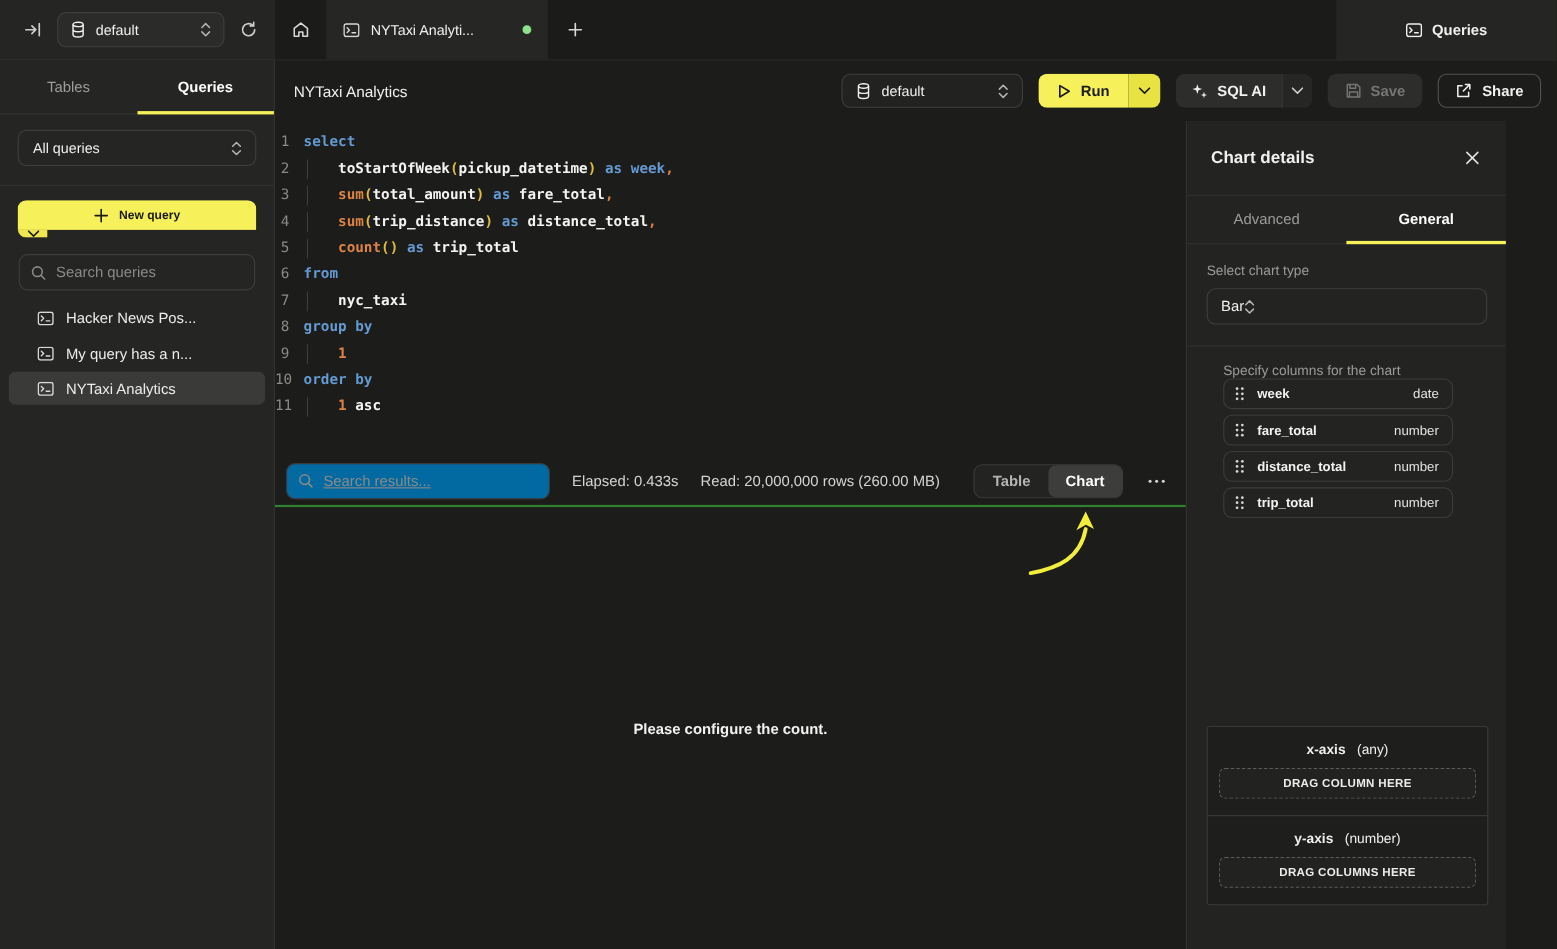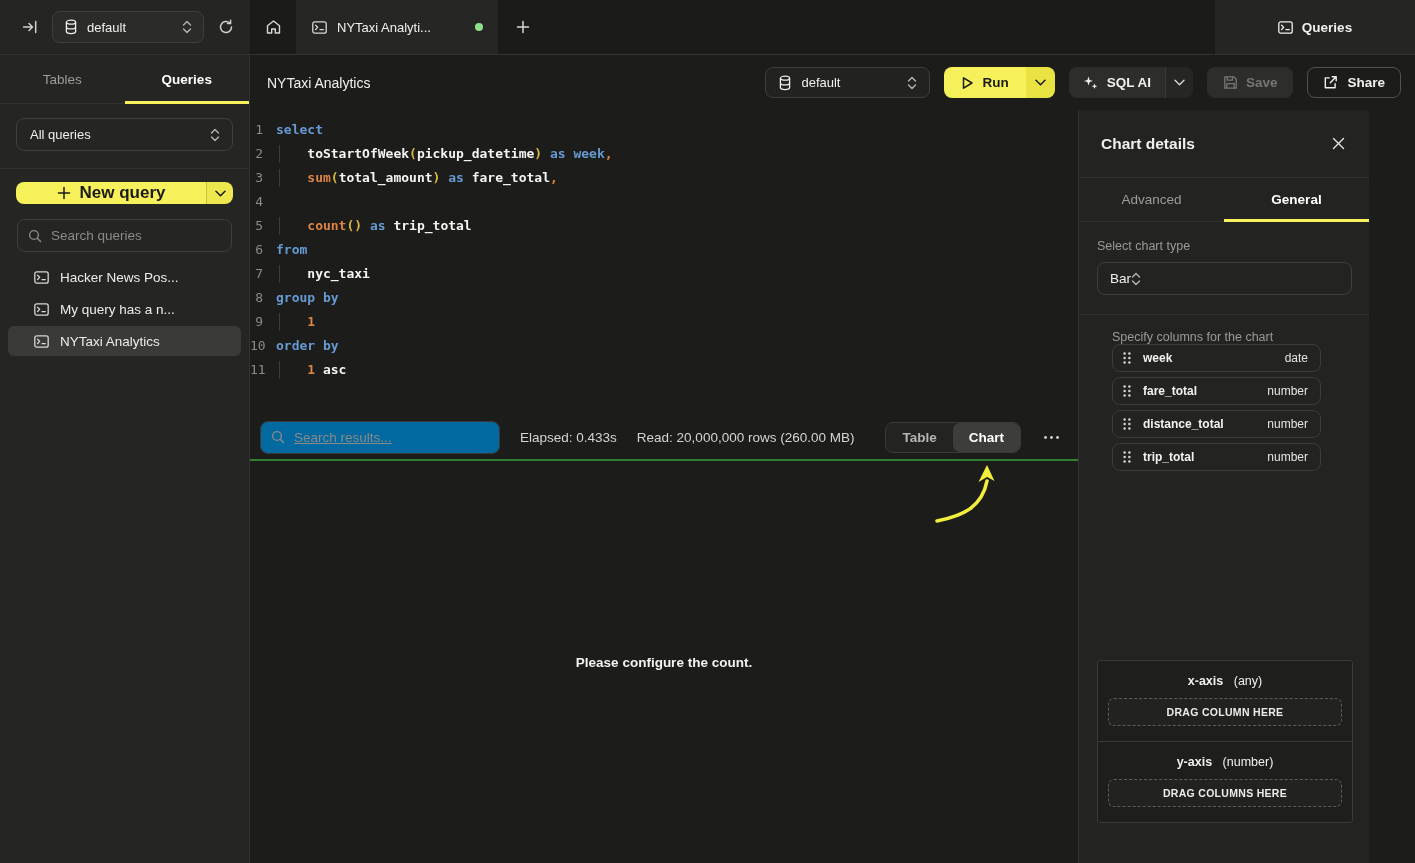--- a/index.html
+++ b/index.html
@@ -30,21 +30,21 @@
   
   .sidebar { width:250px; flex:none; background:#252523; border-right:1px solid #323230; }
   .side-tabs { height:49px; display:flex; border-bottom:1px solid #323230; }
   .side-tab { flex:1; display:flex; align-items:center; justify-content:center; font-size:13.5px; color:#9c9c9a; position:relative; cursor:pointer; }
   .side-tab.active { color:#ffffff; font-weight:600; }
   .side-tab.active::after { content:""; position:absolute; left:0; right:0; bottom:-1px; height:3px; background:#f6f05a; }
   .all-queries { margin:14px 16px 17px; height:33px; border:1px solid #403f3d; border-radius:8px;
     display:flex; align-items:center; padding:0 12px 0 13px; font-size:13px; cursor:pointer; }
   .all-queries .updown { margin-left:auto; color:#b4b4b2; }
   .side-divider { height:1px; background:#323230; }
-  .new-query { margin:13px 16px 0; height:22px; border-radius:8px; overflow:hidden; display:flex; color:#1b1b19; font-size:17px; font-weight:600; cursor:pointer; }
+  .new-query { margin:13px 16px 0; height:34px; border-radius:8px; overflow:hidden; display:flex; color:#1b1b19; font-size:11px; font-weight:600; cursor:pointer;flex-direction:column; }
   .nq-main { flex:1; background:#f6f05a; display:flex; align-items:center; justify-content:center; gap:9px; }
   .nq-caret { width:27px; background:#eee84e; border-left:1px solid rgba(0,0,0,.16); display:flex; align-items:center; justify-content:center; }
   .search-box { height:33px; border:1px solid #3e3e3c; border-radius:8px; display:flex; align-items:center; gap:9px; padding:0 10px; color:#8a8a88; }
   .search-box input { border:none; outline:none; background:transparent; color:#e8e8e6; font-size:13.5px; width:100%; font-family:"Liberation Sans",sans-serif; }
   .search-box input::placeholder { color:#8a8a88; }
   .search-queries { margin:15px 17px 10px; }
   .query-list { padding:0 8px; }
   .query-item { height:30px; display:flex; align-items:center; gap:11px; padding:0 12px 0 26px; border-radius:6px;
     font-size:13.5px; color:#ececea; margin-bottom:2px; cursor:pointer; }
   .query-item .ic { color:#d8d8d6; flex:none; }
@@ -344,20 +344,21 @@
               <div class="code-line">
                 <span class="line-num">2</span>
                 <span class="line-content"><span class="indent-guide"></span><span>    </span><span class="tk-w">toStartOfWeek</span><span class="tk-y">(</span><span class="tk-w">pickup_datetime</span><span class="tk-y">)</span><span class="tk-p"> </span><span class="tk-b">as</span><span class="tk-p"> </span><span class="tk-b">week</span><span class="tk-o">,</span></span>
               </div>
               <div class="code-line">
                 <span class="line-num">3</span>
                 <span class="line-content"><span class="indent-guide"></span><span>    </span><span class="tk-o">sum</span><span class="tk-y">(</span><span class="tk-w">total_amount</span><span class="tk-y">)</span><span class="tk-p"> </span><span class="tk-b">as</span><span class="tk-p"> </span><span class="tk-w">fare_total</span><span class="tk-o">,</span></span>
               </div>
               <div class="code-line">
                 <span class="line-num">4</span>
+                <span class="line-content"><span class="indent-guide"></span><span>    </span><span class="tk-o">sum</span><span class="tk-y">(</span><span class="tk-w">trip_distance</span><span class="tk-y">)</span><span class="tk-p"> </span><span class="tk-b">as</span><span class="tk-p"> </span><span class="tk-w">distance_total</span><span class="tk-o">,</span></span>
               </div>
               <div class="code-line">
                 <span class="line-num">5</span>
                 <span class="line-content"><span class="indent-guide"></span><span>    </span><span class="tk-o">count</span><span class="tk-y">()</span><span class="tk-p"> </span><span class="tk-b">as</span><span class="tk-p"> </span><span class="tk-w">trip_total</span></span>
               </div>
               <div class="code-line">
                 <span class="line-num">6</span>
                 <span class="line-content"><span class="tk-b">from</span></span>
               </div>
               <div class="code-line">

